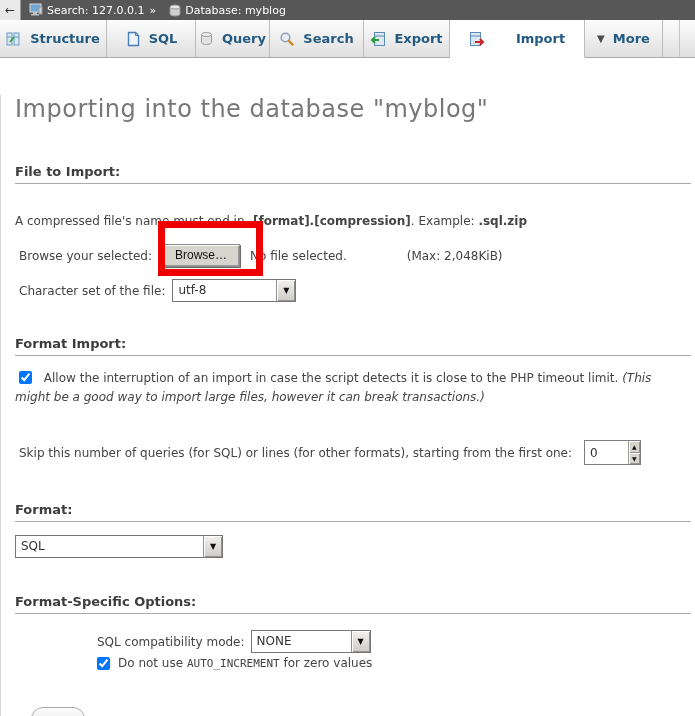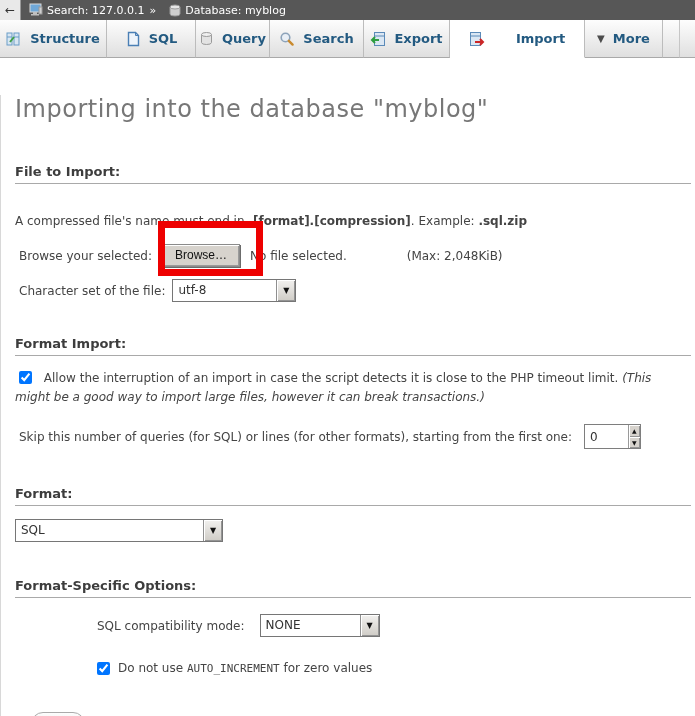--- a/index.html
+++ b/index.html
@@ -82,46 +82,46 @@
   }
   .win-select .val { padding:3px 6px 0 5px; color:#333; white-space:nowrap; overflow:hidden; }
   .win-select .dd {
     margin-left:auto; width:19px; display:flex; align-items:center; justify-content:center;
     background:linear-gradient(#f2f1ef,#cfccc6); border-left:1px solid #8f8f8f;
     box-shadow:inset 1px 1px 0 #fff, inset -1px -1px 0 #949494;
     font-size:8px; color:#111;
   }
   .sel-charset { width:124px; margin-left:7px; }
   .sel-format  { width:208px; margin:13px 0 0 14px; }
-  .sel-compat  { width:120px; margin-left:15px; }
+  .sel-compat  { width:120px; margin-left:6px; }
 
   .chk-para { margin:13px 8px 0 14px; line-height:19px; width:672px; }
   .chk-para input, .autoinc-row input {
     width:13px; height:13px; margin:0 8px 0 4px; vertical-align:-2px;
   }
   .italic { font-style:italic; }
 
-  .skip-row { margin-top:17px; }
+  .skip-row { margin-top:33px; }
   .spinner {
     display:inline-flex; margin-left:12px; height:25px; width:57px;
     border:1px solid #7e7e7e; background:#fff; align-items:stretch;
   }
   .spinner input {
     width:100%; border:none; outline:none; padding:0 0 0 5px;
     font-family:inherit; font-size:12px; color:#333;
   }
   .spin-btns { width:16px; display:flex; flex-direction:column; border-left:1px solid #9a9a9a; }
   .spin-btns .sb {
     flex:1; display:flex; align-items:center; justify-content:center;
     background:#d7d3cd; font-size:6px; color:#111; cursor:pointer;
     box-shadow:inset 1px 1px 0 #fff, inset -1px -1px 0 #949494;
   }
 
   .compat-row { margin:16px 0 0 96px; display:flex; align-items:center; }
-  .autoinc-row { margin:24px 0 0 92px; display:flex; align-items:center; }
+  .autoinc-row { margin:3px 0 0 92px; display:flex; align-items:center; }
   .mono { font-family:"DejaVu Sans Mono","Liberation Mono",monospace; font-size:11px; }
 
   .go-btn {
     margin:37px 0 0 30px; padding:5px 17px 6px;
     font-size:13px; font-weight:bold; color:#222;
     background:linear-gradient(#fdfdfd,#dcdcdc);
     border:1px solid #aaa; border-radius:12px; cursor:pointer;
     box-shadow:0 1px 1px rgba(0,0,0,.15);
   }
 

